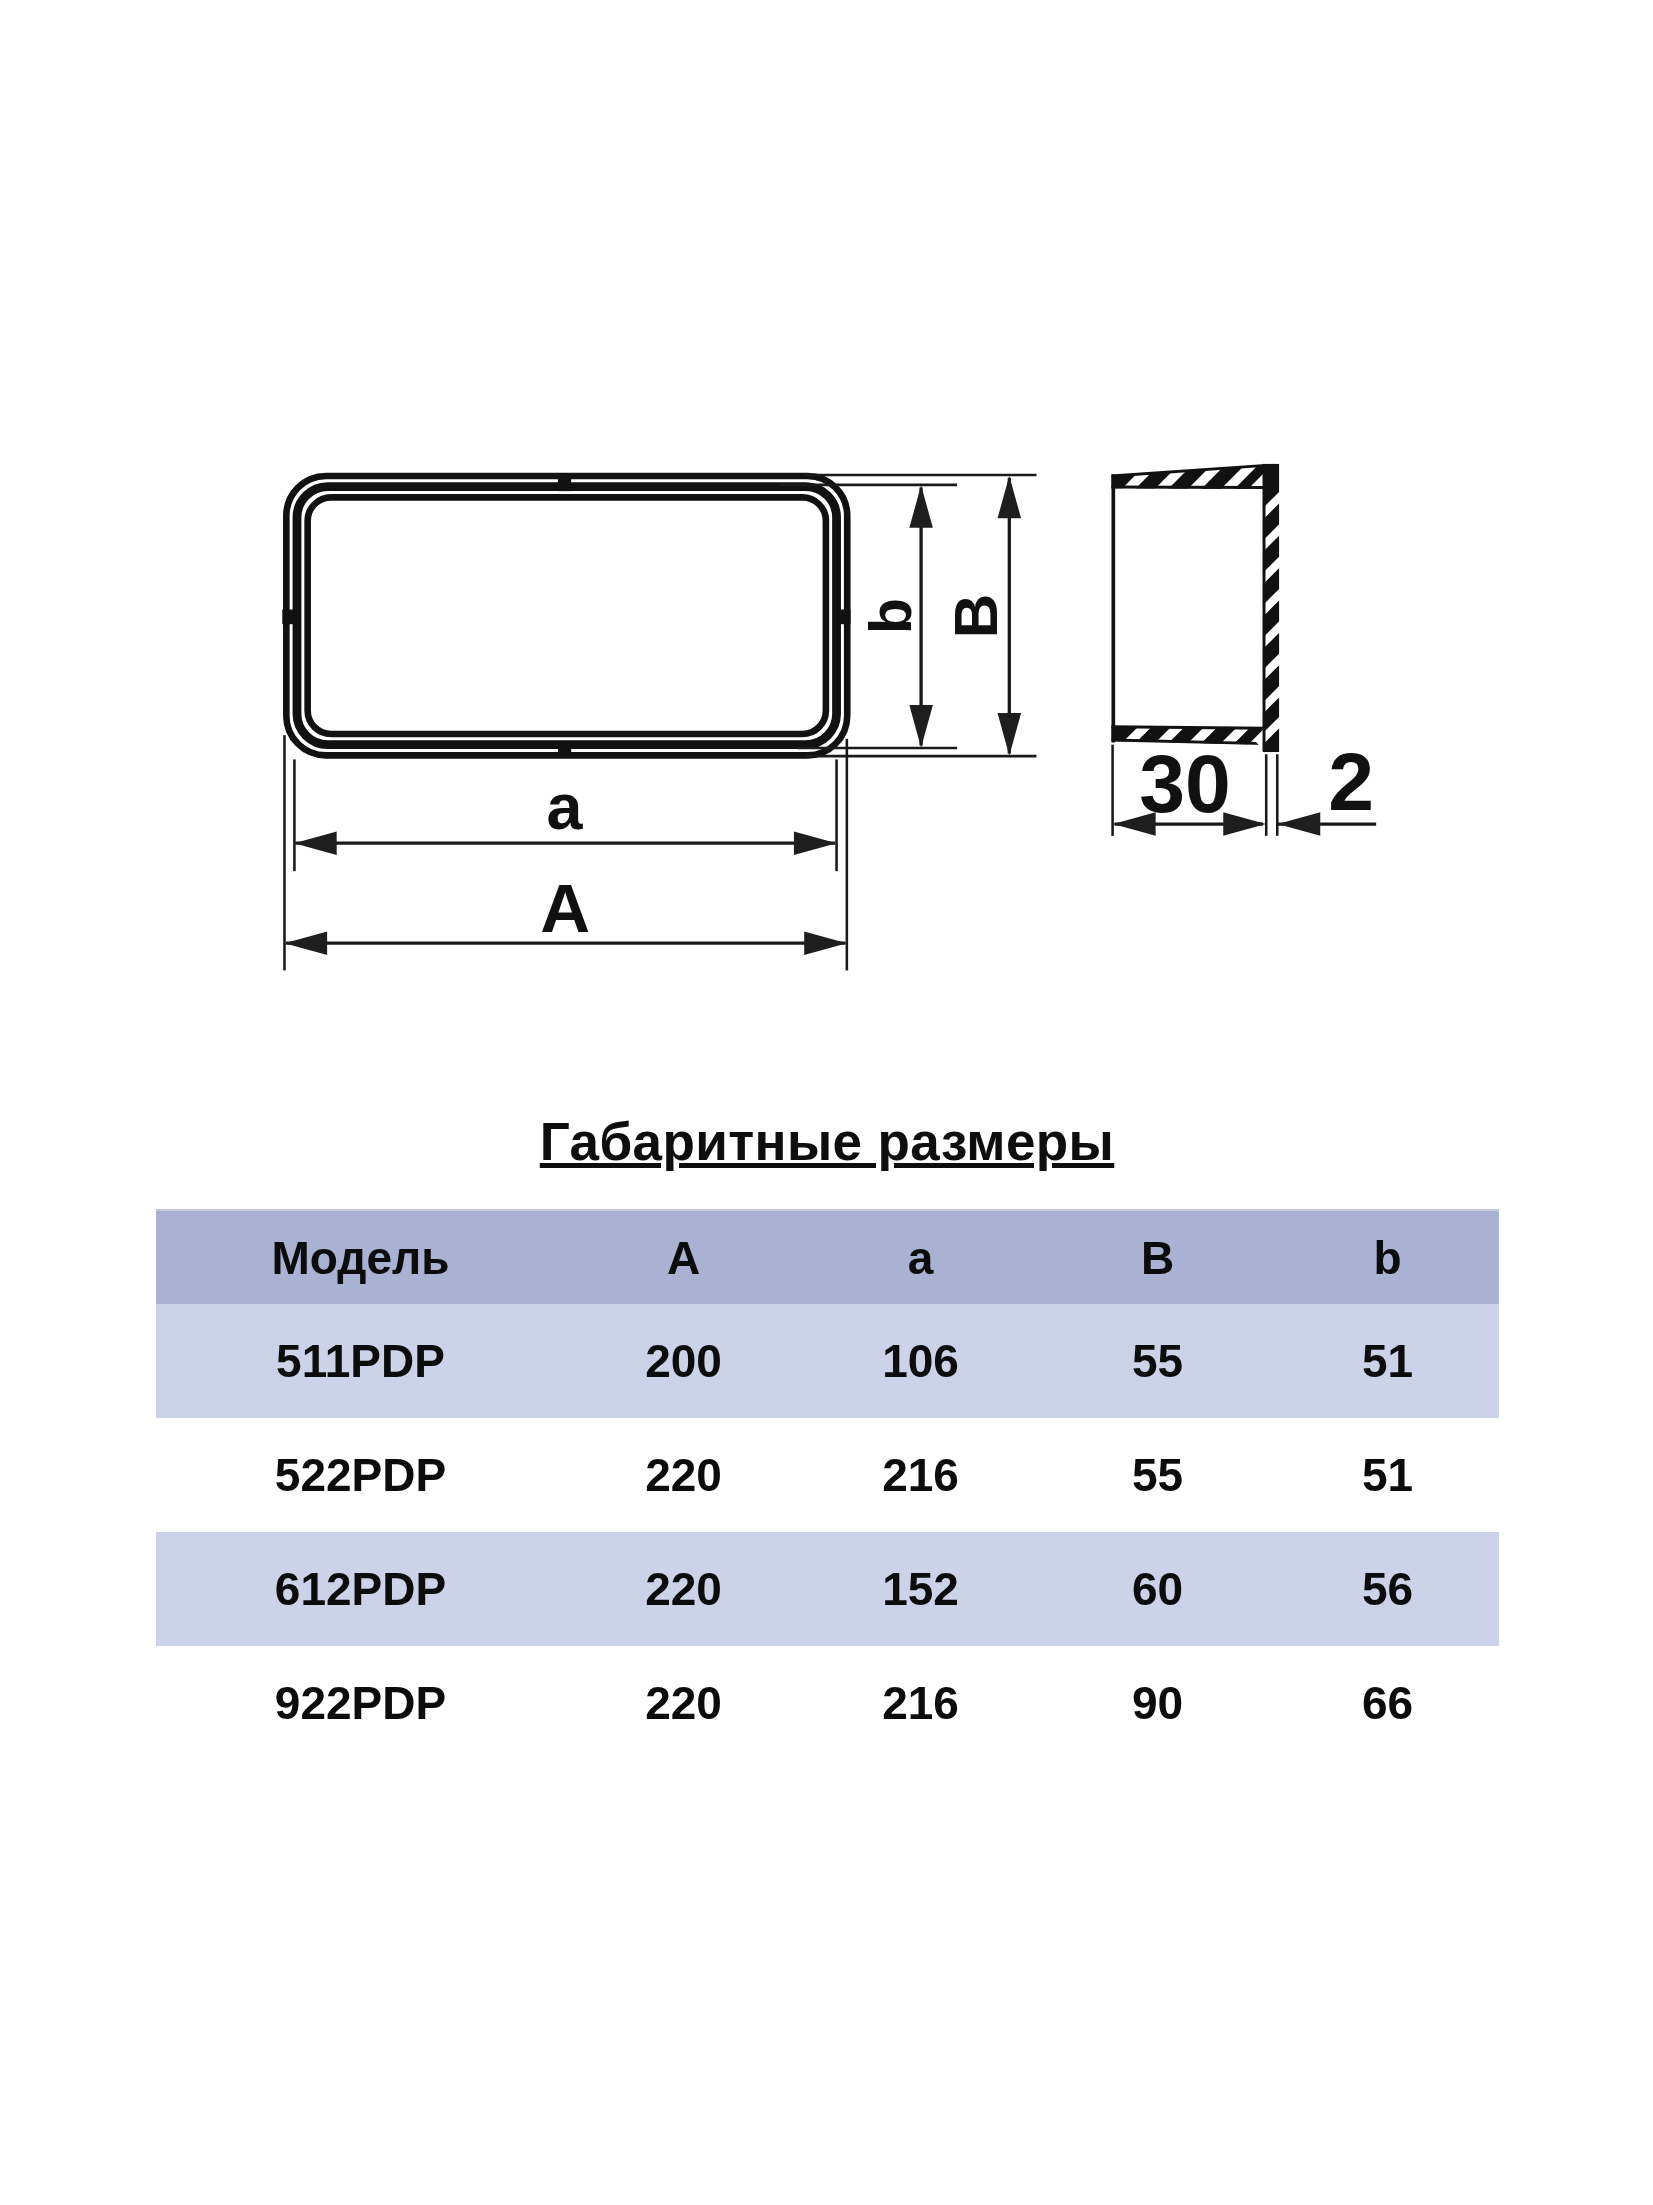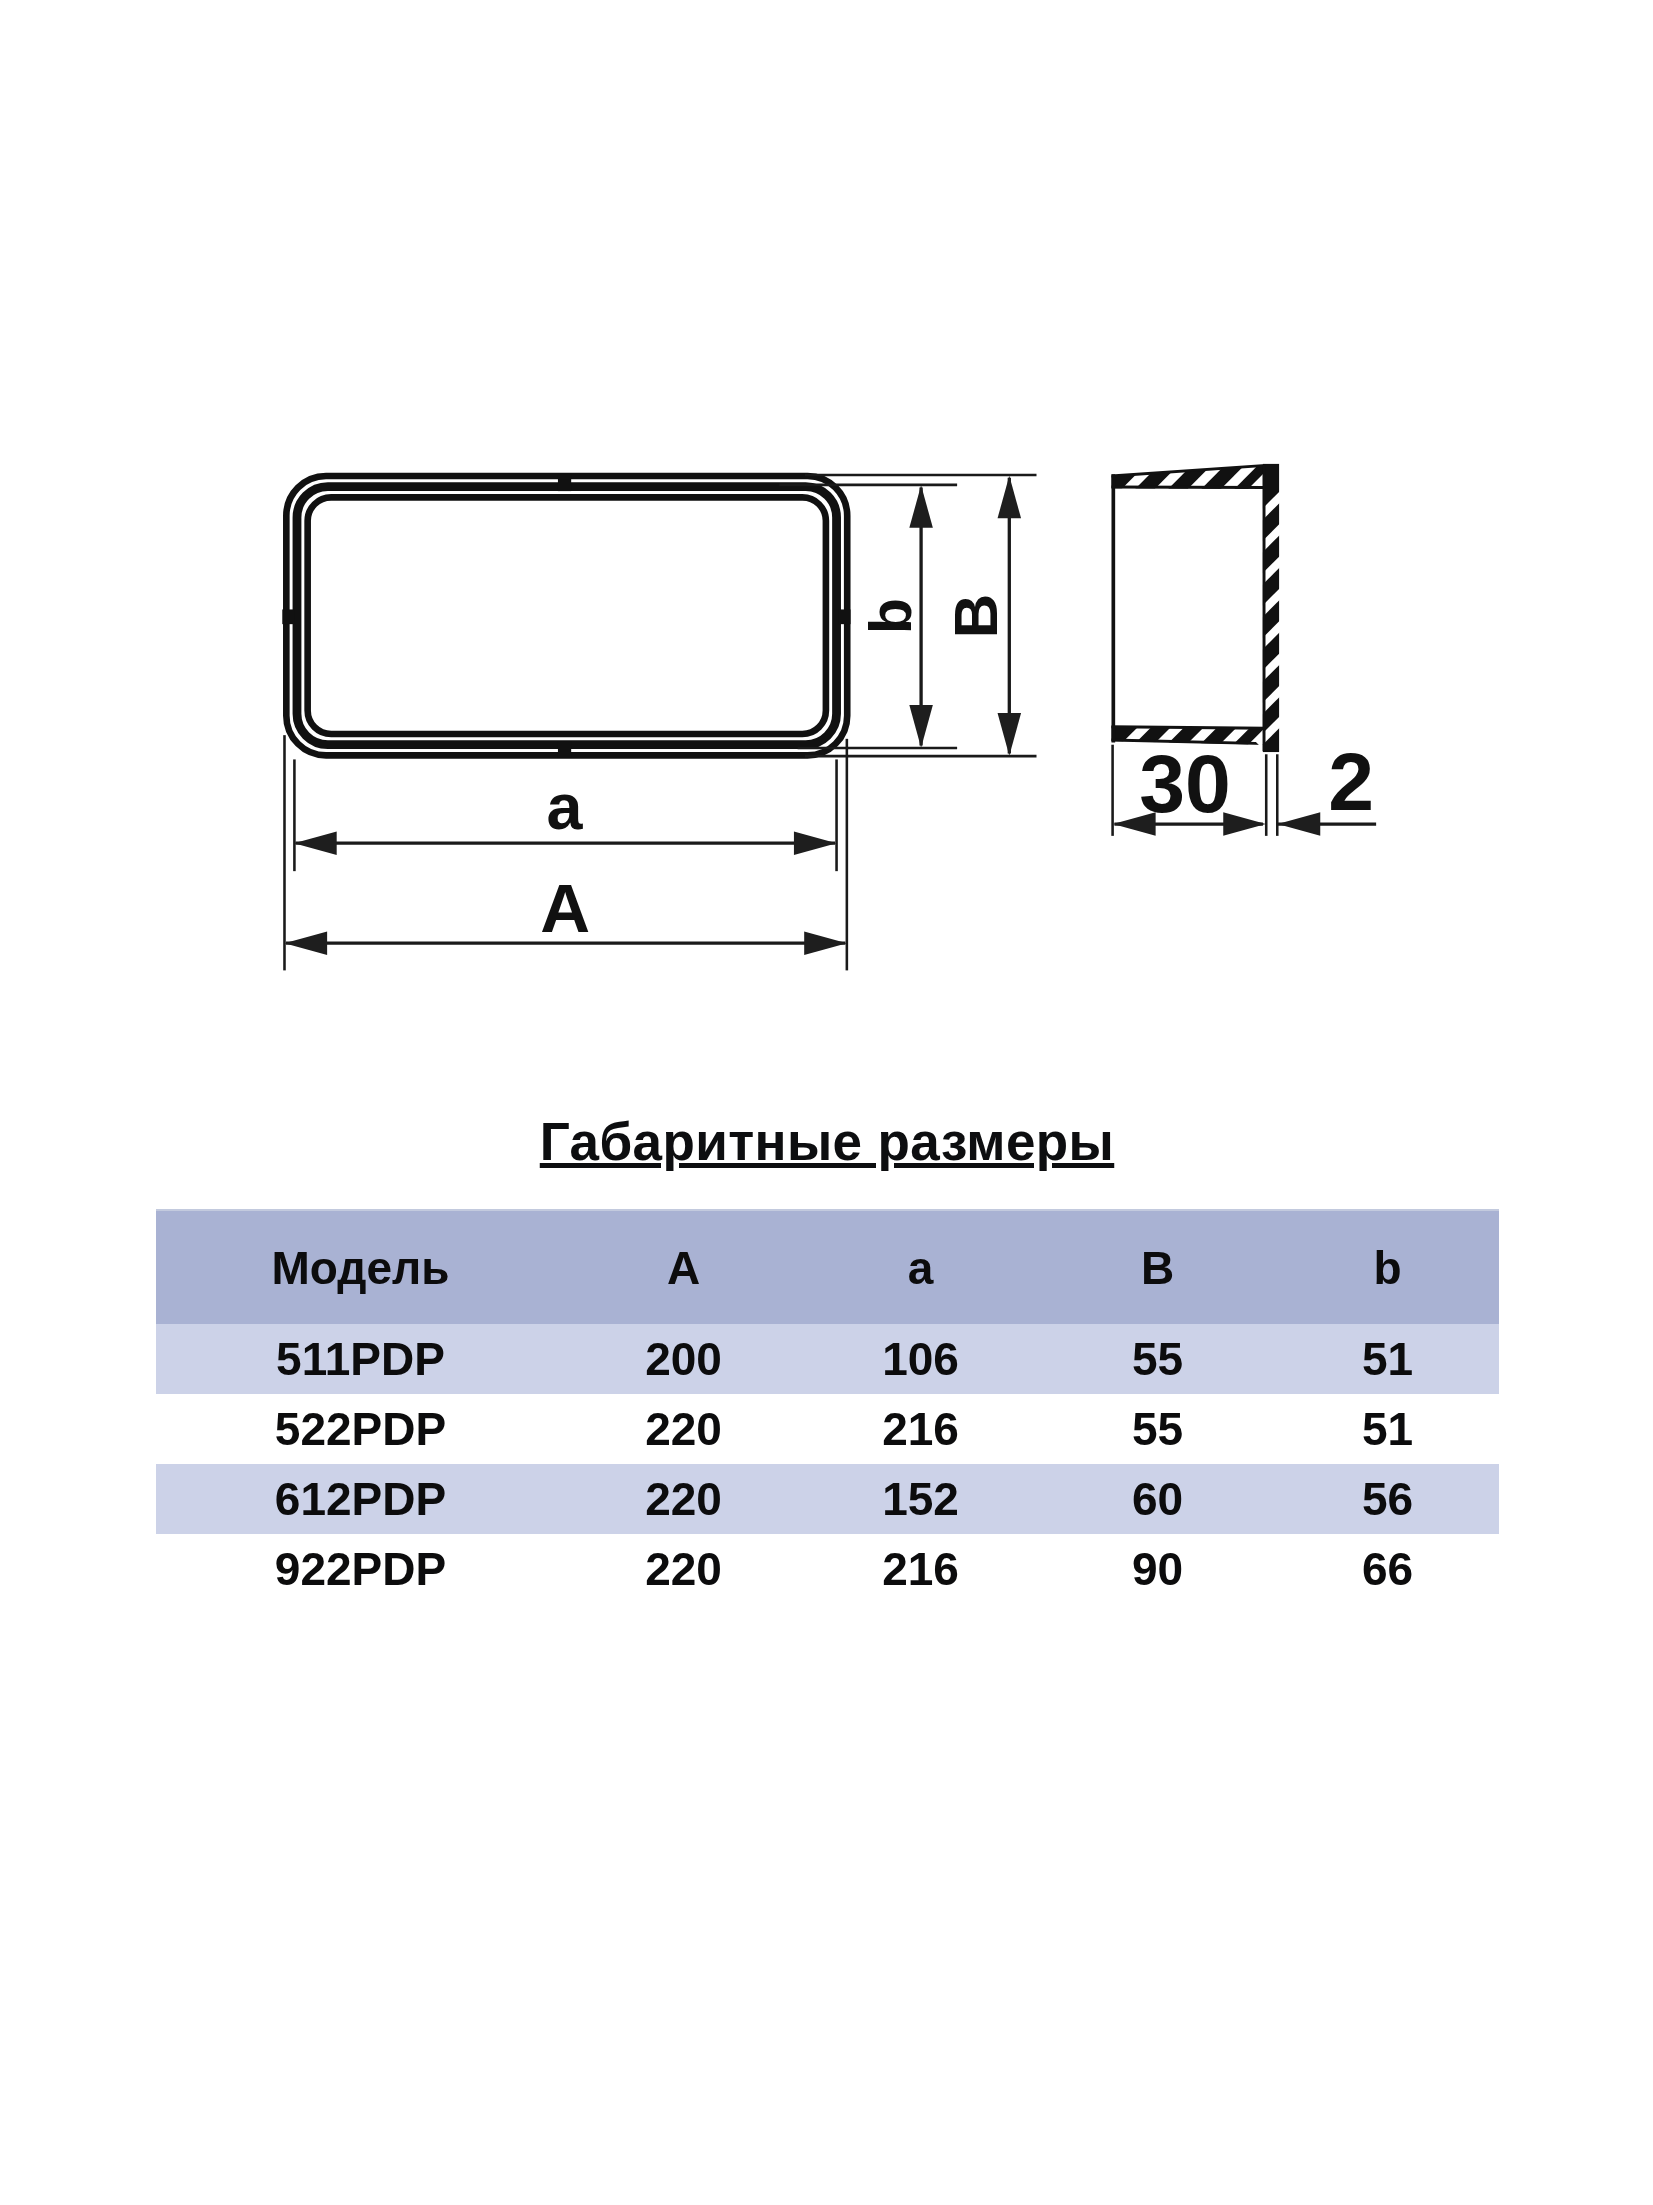--- a/index.html
+++ b/index.html
@@ -15,23 +15,23 @@
     font-size:53px;font-weight:bold;color:#0d0e10;letter-spacing:0.4px;text-decoration:underline;
   }
   table.dims{
     position:absolute;left:156px;top:1209px;width:1342px;
     border-collapse:collapse;table-layout:fixed;
   }
   table.dims th,table.dims td{
     text-align:center;vertical-align:middle;padding:0;
     font-weight:bold;color:#0c0c0d;border:none;
   }
-  table.dims thead tr{background:var(--header-bg);height:114px;}
+  table.dims thead tr{background:var(--header-bg);height:94px;}
   table.dims thead th{font-size:46px;border-top:2.9px solid #c3cade;}
-  table.dims tbody tr{height:70px;background:var(--row-bg);}
+  table.dims tbody tr{height:114px;background:var(--row-bg);}
   table.dims tbody tr:nth-child(odd){background:var(--row-alt-bg);}
   table.dims tbody td{font-size:46px;}
 </style>
 </head>
 <body>
 
 <div class="page" style="--header-bg: #a9b2d3; --row-alt-bg: #ccd2e8; --row-bg: #ffffff; --ink: #111111;">
 
   <svg class="drawing" width="1654" height="1066" viewBox="0 0 2250 1450">
 

